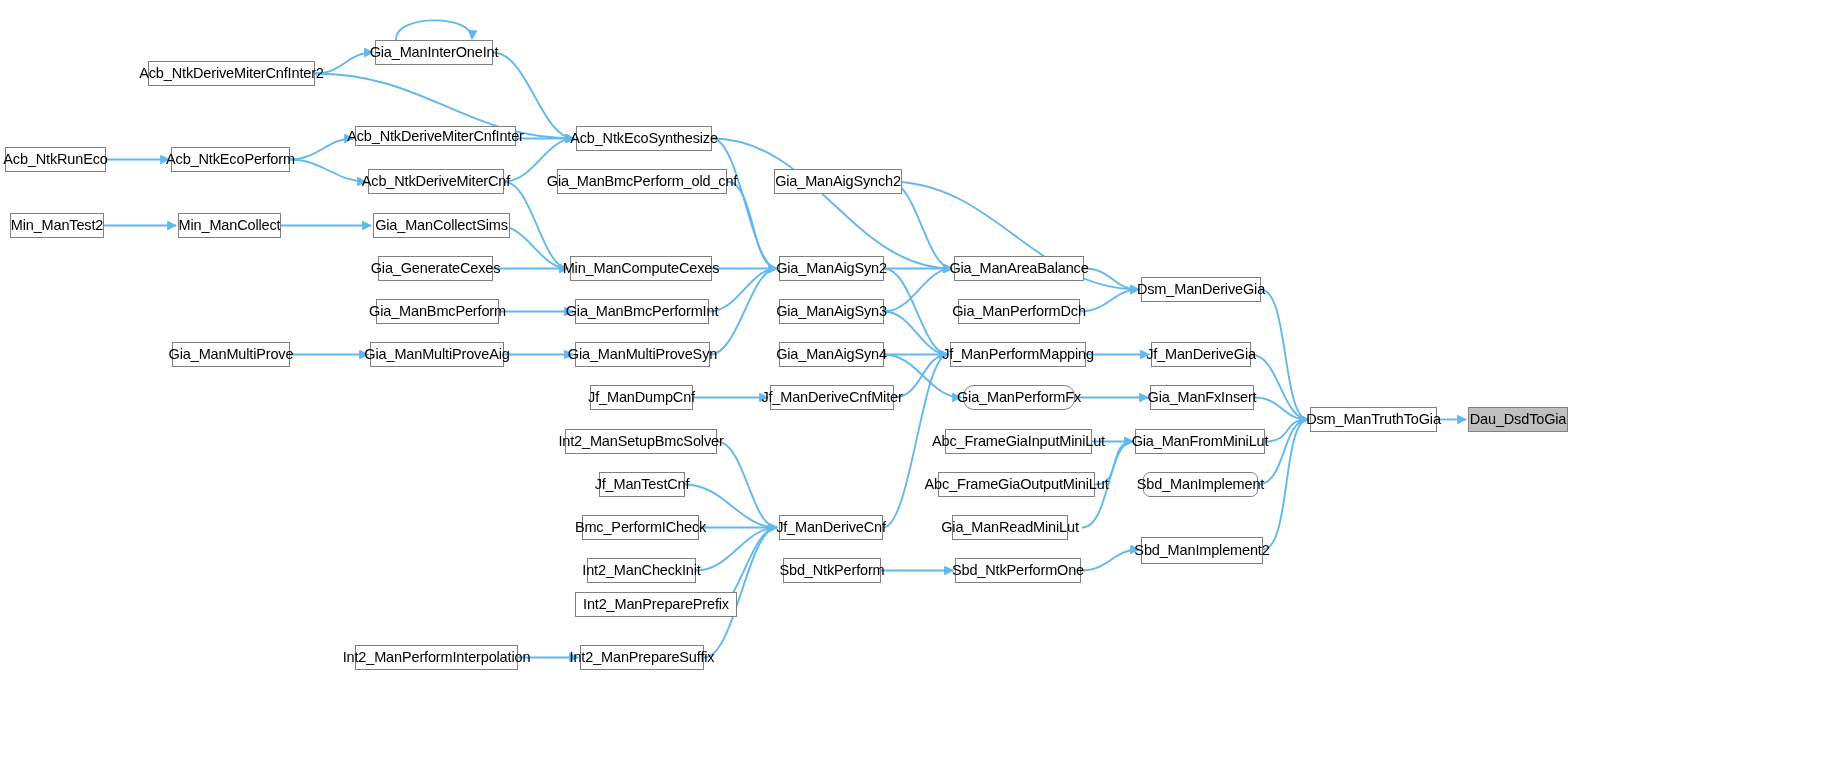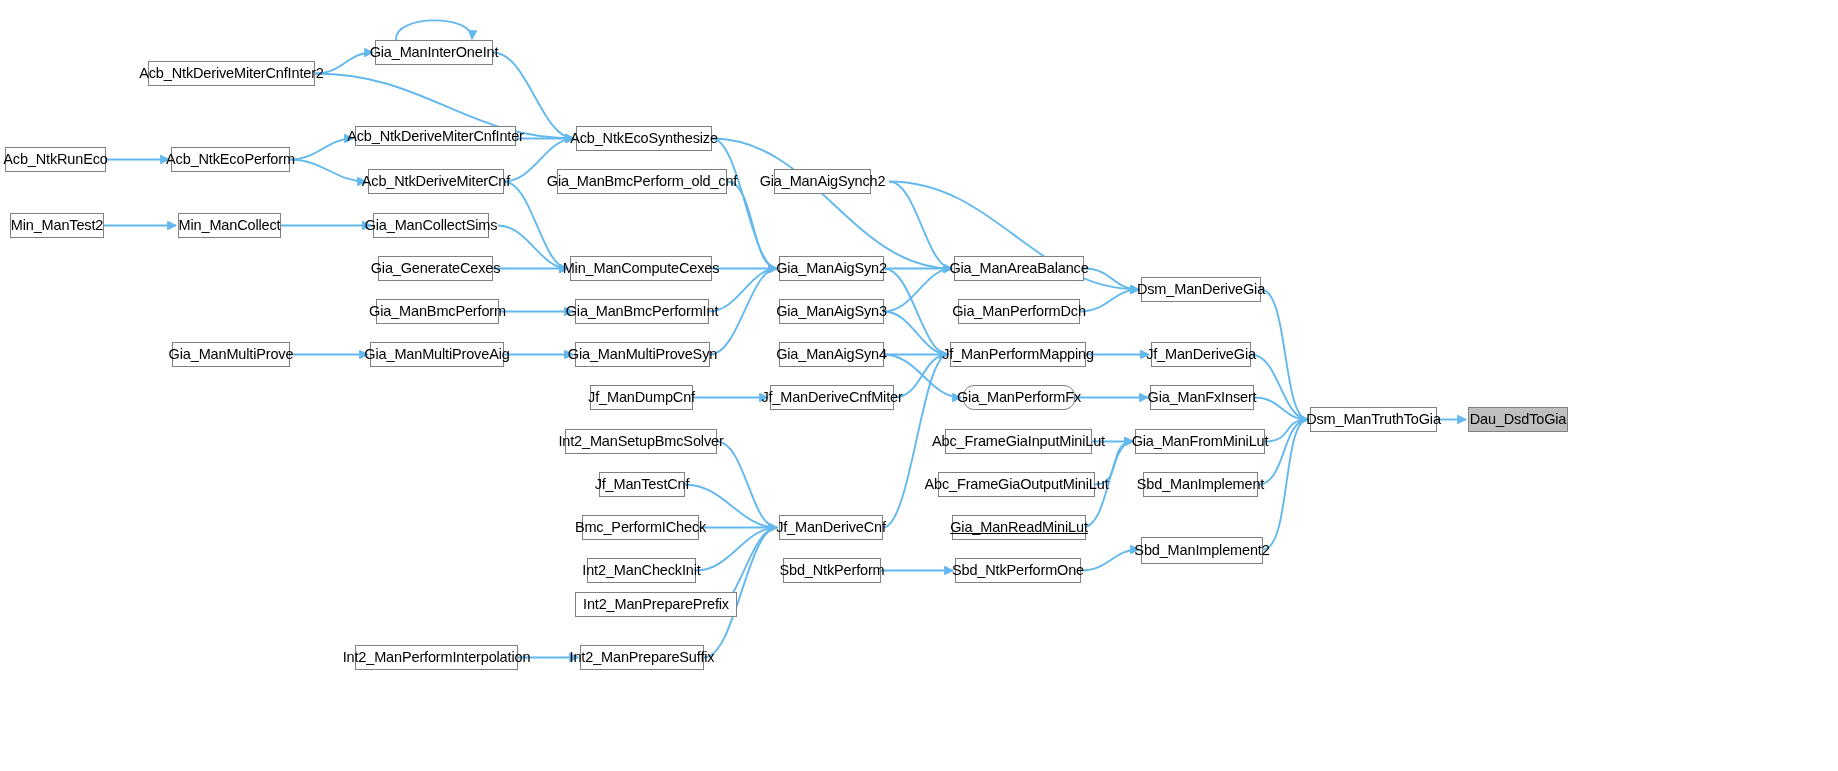--- a/index.html
+++ b/index.html
@@ -144,30 +144,30 @@
       </div>
       <div class="node" style="left: 171px; top: 131px; width: 119px; height: 25px;">
         <span class="node-label">Acb_NtkEcoPerform</span>
       </div>
       <div class="node" style="left: 368px; top: 153px; width: 136px; height: 25px;">
         <span class="node-label">Acb_NtkDeriveMiterCnf</span>
       </div>
       <div class="node" style="left: 557px; top: 153px; width: 170px; height: 25px;">
         <span class="node-label">Gia_ManBmcPerform_old_cnf</span>
       </div>
-      <div class="node" style="left: 774px; top: 153px; width: 97px; height: 25px; text-align: right;">
+      <div class="node" style="left: 774px; top: 153px; width: 128px; height: 25px; text-align: right;">
         <span class="node-label">Gia_ManAigSynch2</span>
       </div>
       <div class="node" style="left: 10px; top: 197px; width: 94px; height: 25px;">
         <span class="node-label">Min_ManTest2</span>
       </div>
       <div class="node" style="left: 178px; top: 197px; width: 103px; height: 25px;">
         <span class="node-label">Min_ManCollect</span>
       </div>
-      <div class="node" style="left: 373px; top: 197px; width: 116px; height: 25px;">
+      <div class="node" style="left: 373px; top: 197px; width: 137px; height: 25px;">
         <span class="node-label">Gia_ManCollectSims</span>
       </div>
       <div class="node" style="left: 378px; top: 240px; width: 115px; height: 25px;">
         <span class="node-label">Gia_GenerateCexes</span>
       </div>
       <div class="node" style="left: 570px; top: 240px; width: 142px; height: 25px;">
         <span class="node-label">Min_ManComputeCexes</span>
       </div>
       <div class="node" style="left: 779px; top: 240px; width: 105px; height: 25px;">
         <span class="node-label">Gia_ManAigSyn2</span>
@@ -234,30 +234,30 @@
       </div>
       <div class="node" style="left: 1135px; top: 413px; width: 130px; height: 25px;">
         <span class="node-label">Gia_ManFromMiniLut</span>
       </div>
       <div class="node" style="left: 599px; top: 456px; width: 86px; height: 25px;">
         <span class="node-label">Jf_ManTestCnf</span>
       </div>
       <div class="node" style="left: 938px; top: 456px; width: 157px; height: 25px;">
         <span class="node-label">Abc_FrameGiaOutputMiniLut</span>
       </div>
-      <div class="node" style="left: 1143px; top: 456px; width: 115px; height: 25px;">
+      <div class="node" style="left: 1143px; top: 456px; width: 115px; height: 25px; border-radius: 7px;">
         <span class="node-label">Sbd_ManImplement</span>
       </div>
       <div class="node" style="left: 582px; top: 499px; width: 117px; height: 25px;">
         <span class="node-label">Bmc_PerformICheck</span>
       </div>
       <div class="node" style="left: 779px; top: 499px; width: 104px; height: 25px;">
         <span class="node-label">Jf_ManDeriveCnf</span>
       </div>
-      <div class="node" style="left: 952px; top: 499px; width: 134px; height: 25px; text-decoration: underline;">
+      <div class="node" style="left: 952px; top: 499px; width: 116px; height: 25px;">
         <span class="node-label">Gia_ManReadMiniLut</span>
       </div>
       <div class="node" style="left: 1141px; top: 521px; width: 122px; height: 27px;">
         <span class="node-label">Sbd_ManImplement2</span>
       </div>
       <div class="node" style="left: 587px; top: 542px; width: 109px; height: 25px;">
         <span class="node-label">Int2_ManCheckInit</span>
       </div>
       <div class="node" style="left: 783px; top: 542px; width: 98px; height: 25px;">
         <span class="node-label">Sbd_NtkPerform</span>

